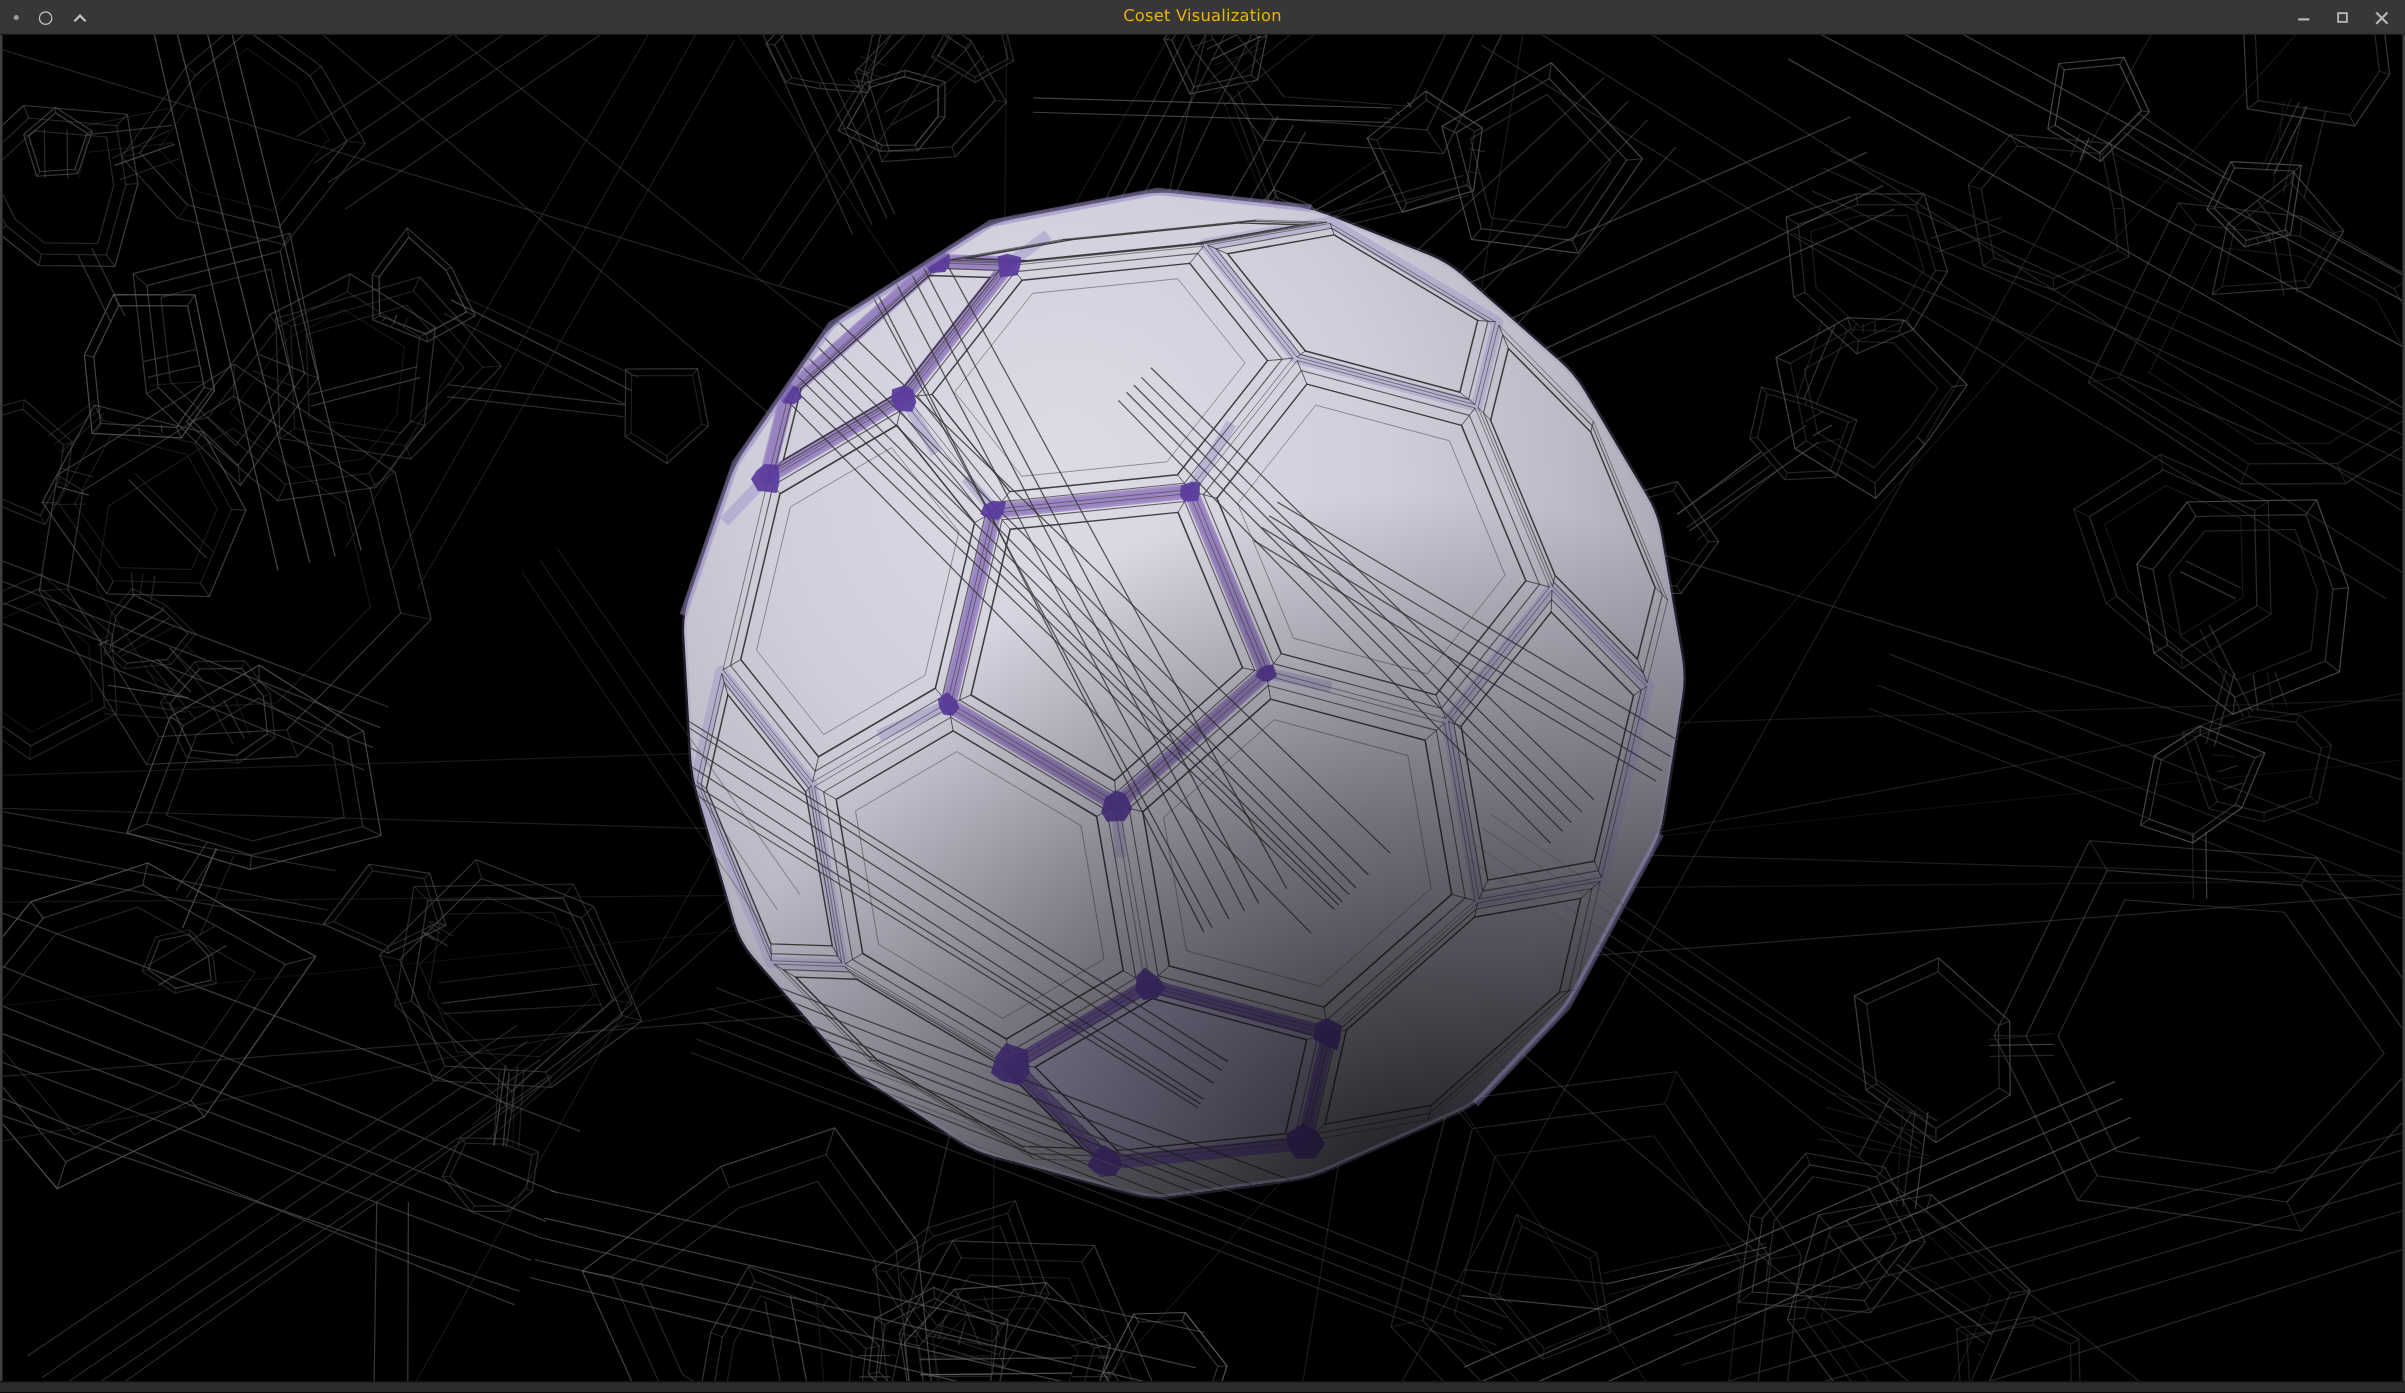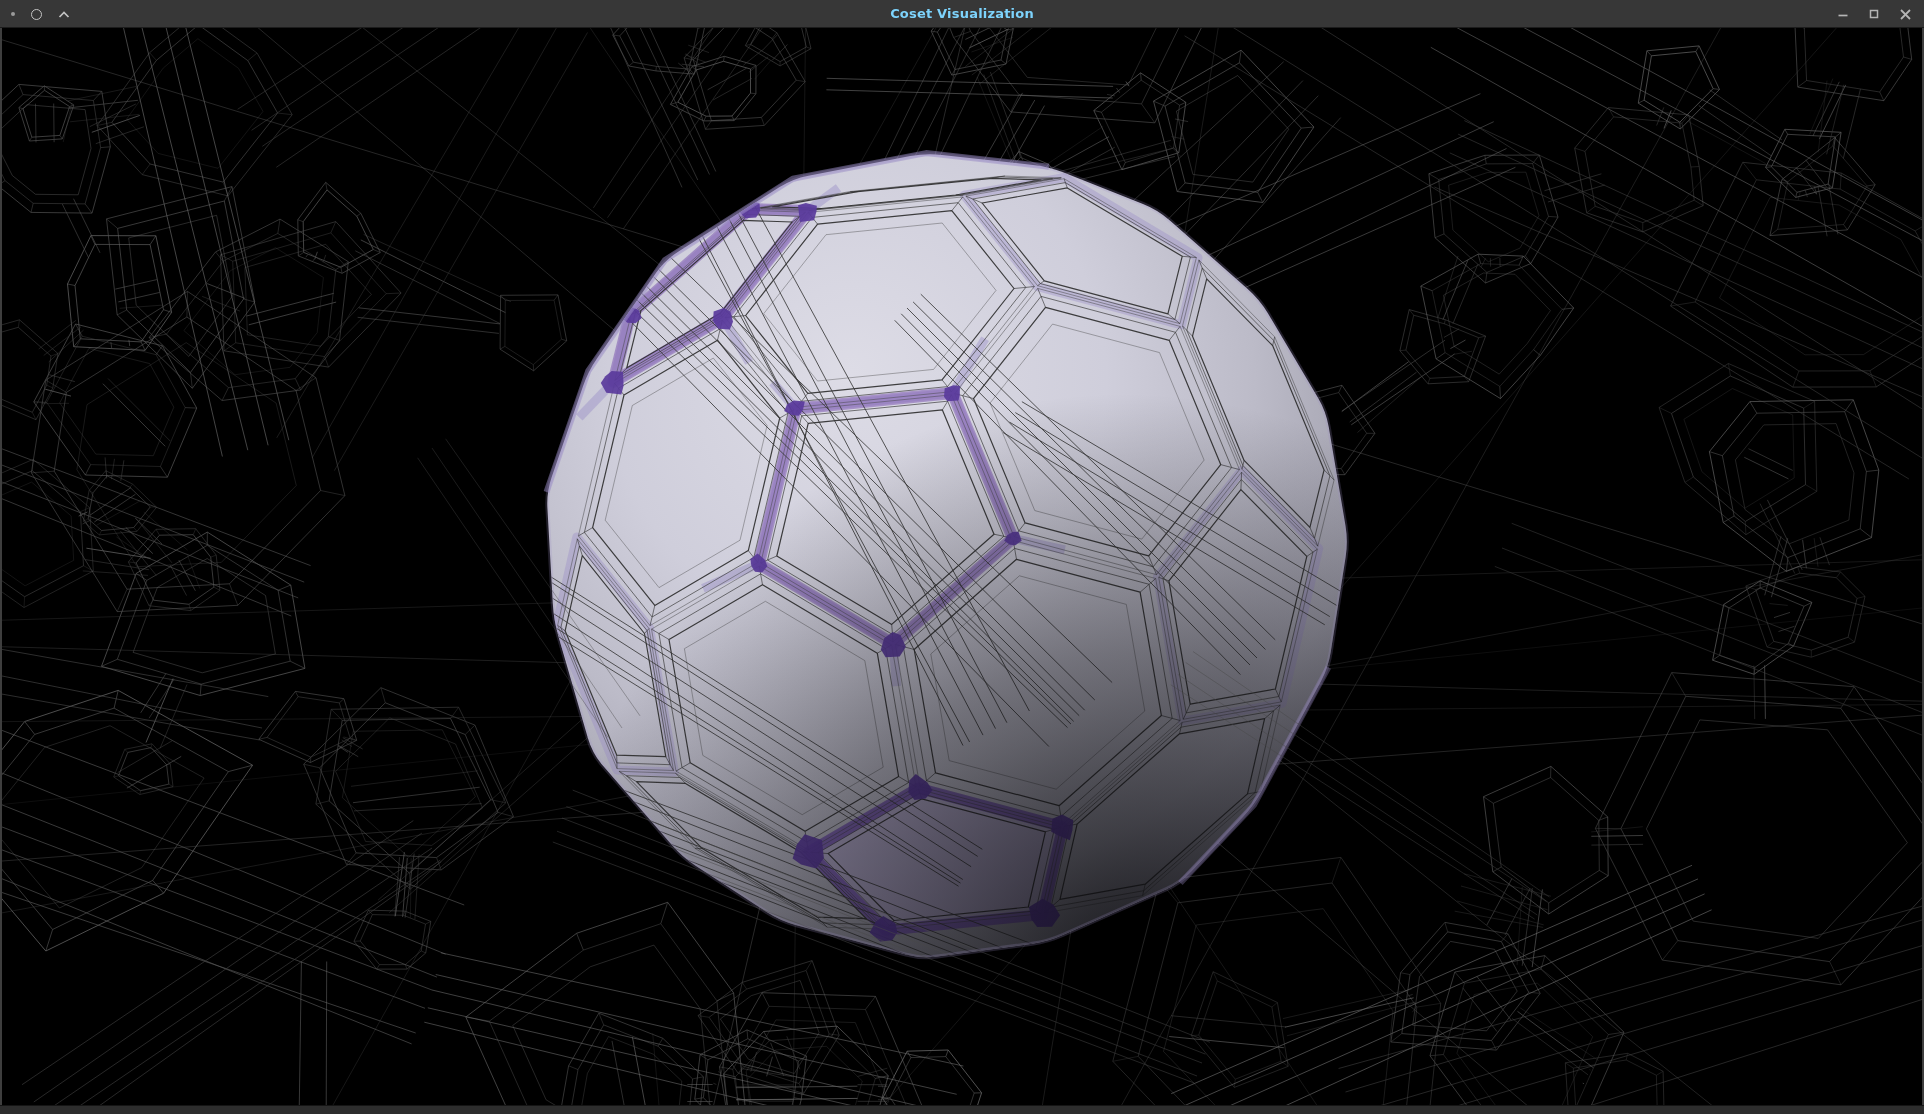--- a/index.html
+++ b/index.html
@@ -1,21 +1,21 @@
 <!DOCTYPE html>
 <html><head>
 <meta charset="utf-8">
 <style>
   html,body{margin:0;padding:0;background:#000;}
   body{width:1924px;height:1114px;position:relative;overflow:hidden;
        font-family:"DejaVu Sans","Liberation Sans",sans-serif;}
   .titlebar{position:absolute;top:0;left:0;right:0;height:28px;background:#373737;
             border-bottom:1px solid #1c1c1c;box-sizing:border-box;
             display:flex;align-items:center;justify-content:center;}
-  .title{font-size:13px;font-weight:bold;color:#7dd3fc;letter-spacing:.2px;}
+  .title{font-size:13px;font-weight:normal;color:#eab308;letter-spacing:.2px;}
   .tb-left{position:absolute;left:11px;top:0;height:28px;display:flex;align-items:center;gap:16px;}
   .tb-right{position:absolute;right:12px;top:0;height:28px;display:flex;align-items:center;gap:19px;}
   .dot{width:4px;height:4px;border-radius:50%;background:#9a9a9a;}
   .ring{width:11px;height:11px;border:1.6px solid #c3c3c3;border-radius:50%;box-sizing:border-box;}
   .icon-btn{display:flex;align-items:center;justify-content:center;background:none;border:none;padding:0;cursor:default;}
   .viewport{position:absolute;top:28px;left:0;right:0;bottom:9px;background:#000;
             border-left:2px solid #3e3e3e;border-right:2px solid #3e3e3e;box-sizing:border-box;overflow:hidden;}
   #scene{display:block;}
   .bottombar{position:absolute;left:0;right:0;bottom:0;height:9px;background:#2d2d2d;
              border-top:1px solid #151515;box-sizing:border-box;}

